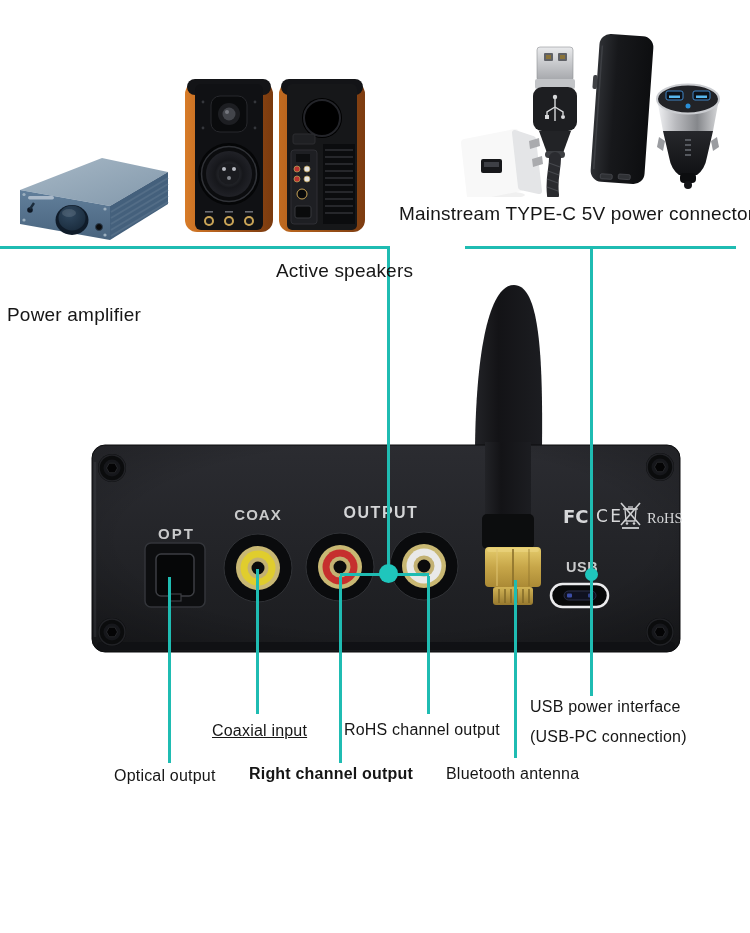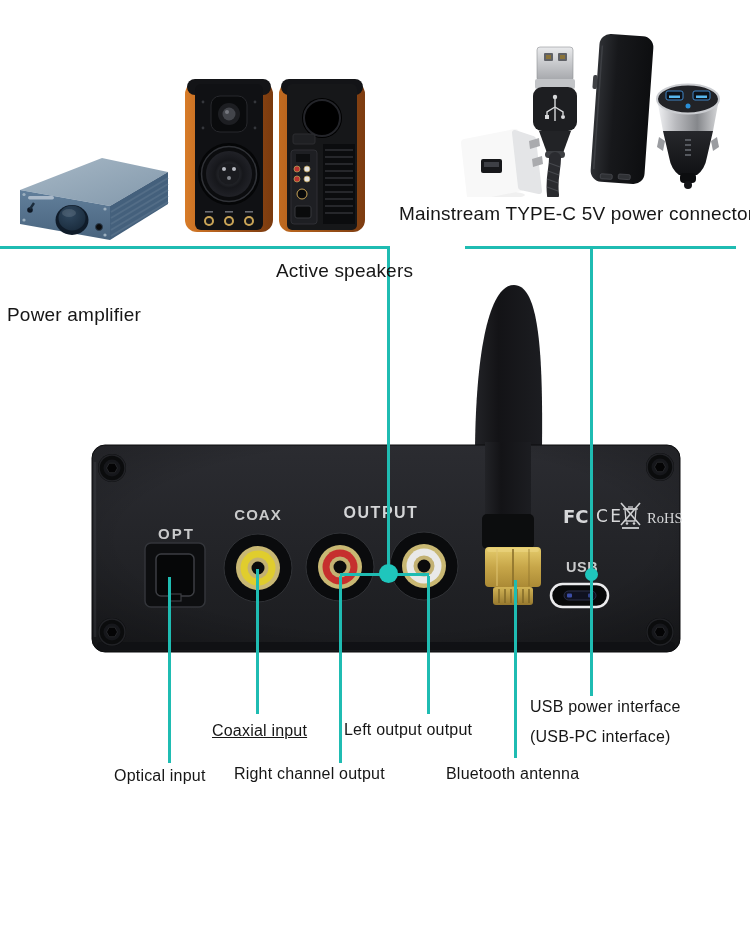--- a/index.html
+++ b/index.html
@@ -373,20 +373,20 @@
   <div class="line" style="left:427px;top:576px;width:3px;height:138px;"></div>
   <div class="line" style="left:514px;top:580px;width:3px;height:178px;"></div>
   <div class="dot" style="left:379px;top:564px;width:19px;height:19px;"></div>
   <div class="dot" style="left:585px;top:568px;width:13px;height:13px;"></div>
 
   <div class="lbl fs19" style="left:7px;top:256px;margin-top:48px;">Power amplifier</div>
   <div class="lbl fs19" style="left:236px;top:260px;margin-left:40px;">Active speakers</div>
   <div class="lbl fs19" style="left:399px;top:203px;">Mainstream TYPE-C 5V power connector</div>
 
   <div class="lbl fs18" style="left:212px;top:722px;text-decoration:underline;">Coaxial input</div>
-  <div class="lbl fs18" style="left:344px;top:721px;">Left output output</div>
-  <div class="lbl fs18" style="left:114px;top:767px;">Optical input</div>
-  <div class="lbl fs18" style="left:234px;top:765px;">Right channel output</div>
+  <div class="lbl fs18" style="left:344px;top:721px;">RoHS channel output</div>
+  <div class="lbl fs18" style="left:114px;top:767px;">Optical output</div>
+  <div class="lbl fs18" style="left:249px;top:765px;font-weight:bold;">Right channel output</div>
   <div class="lbl fs18" style="left:446px;top:765px;">Bluetooth antenna</div>
   <div class="lbl fs18" style="left:530px;top:698px;">USB power interface</div>
-  <div class="lbl fs18" style="left:530px;top:728px;">(USB-PC interface)</div>
+  <div class="lbl fs18" style="left:530px;top:728px;">(USB-PC connection)</div>
 
 </div>
 
 </body></html>

